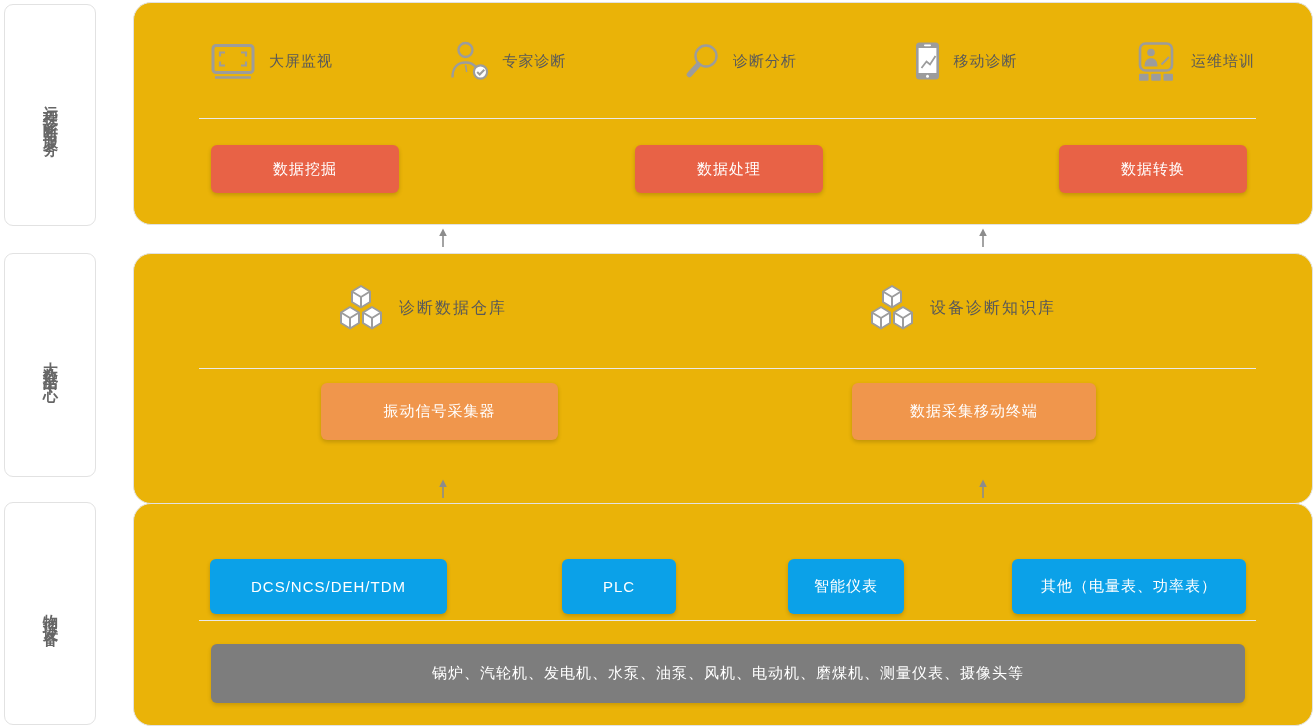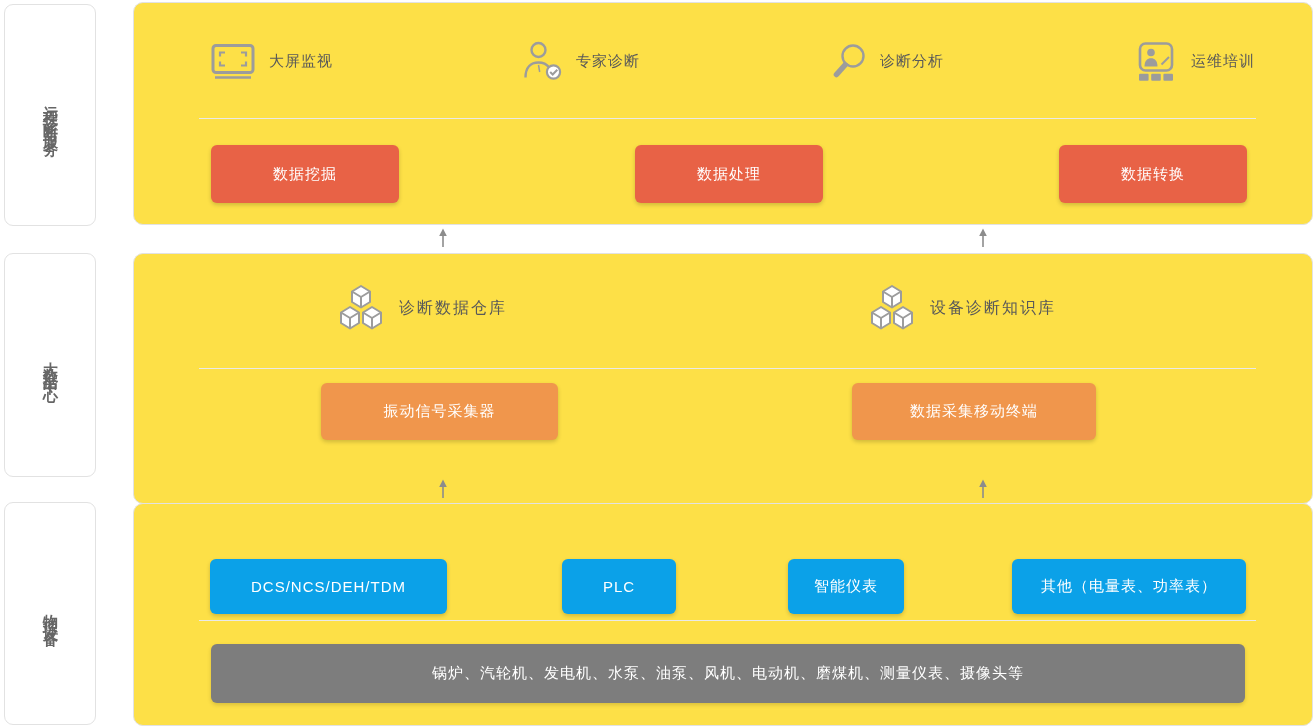--- a/index.html
+++ b/index.html
@@ -12,40 +12,40 @@
     position:absolute;left:4px;width:92px;background:#fff;
     border:1px solid var(--border-gray);border-radius:9px;
     display:flex;align-items:center;justify-content:center;box-sizing:border-box;
   }
   .vtext{
     writing-mode:vertical-rl;text-orientation:upright;
     font-size:15px;font-weight:600;color:var(--text-dark);letter-spacing:6px;
   }
   
   .main-box{
-    position:absolute;left:133px;width:1180px;background:#fde047;
-    border:1px solid var(--border-gray);border-radius:10px;box-sizing:border-box;
+    position:absolute;left:133px;width:1180px;background:#eab308;
+    border:1px solid var(--border-gray);border-radius:18px;box-sizing:border-box;
   }
   .divider{position:absolute;left:65px;right:56px;height:0;border-top:1px solid var(--divider-gray);}
   
   .features{
     position:absolute;left:77px;right:57px;top:26px;height:64px;
     display:flex;justify-content:space-between;align-items:center;
   }
   .feature{display:flex;align-items:center;gap:14px;}
   .ic{display:inline-flex;color:var(--icon-gray);flex:0 0 auto;}
   .flabel{font-size:15px;color:var(--text-label);letter-spacing:1px;white-space:nowrap;}
   
   .btn{
     display:flex;align-items:center;justify-content:center;color:#fff;
     font-size:15px;letter-spacing:1px;border-radius:6px;box-sizing:border-box;
     box-shadow:0 2px 4px rgba(0,0,0,0.18);cursor:pointer;white-space:nowrap;
   }
   .btn-row{position:absolute;left:77px;right:65px;top:142px;display:flex;justify-content:space-between;}
-  .btn.orange{width:188px;height:58px;background:var(--orange-strong);}
+  .btn.orange{width:188px;height:48px;background:var(--orange-strong);}
   
   .store{position:absolute;top:26px;height:56px;display:flex;align-items:center;gap:16px;}
   .slabel{font-size:16px;color:var(--text-label);letter-spacing:2px;white-space:nowrap;}
   .btn.soft{position:absolute;top:129px;height:57px;background:var(--orange-soft);}
   
   .btn.blue{position:absolute;top:23px;height:55px;background:var(--blue);margin-top:32px;}
   .equip-bar{
     position:absolute;left:77px;right:67px;top:140px;height:59px;
     background:var(--bar-gray);border-radius:6px;color:#fff;
     display:flex;align-items:center;justify-content:center;
@@ -102,20 +102,32 @@
       <div class="feature">
         <span class="ic">
           <svg width="35" height="37" viewBox="0 0 35 37" fill="none" stroke="currentColor">
             <circle cx="22" cy="13" r="10.5" stroke-width="2.4"></circle>
             <path d="M14 22 L5.5 31.5" stroke-width="5.6" stroke-linecap="round"></path>
           </svg>
         </span>
         <span class="flabel">诊断分析</span>
       </div>
 
+      <div class="feature">
+        <span class="ic">
+          <svg width="25" height="38" viewBox="0 0 25 38" fill="none">
+            <rect x="1" y="0.5" width="23" height="37" rx="3.5" fill="currentColor"></rect>
+            <rect x="3.6" y="6" width="17.8" height="25" fill="#ffffff"></rect>
+            <path d="M6.5 26 l5-6.5 3.5 3 5.5-8.5" stroke="currentColor" stroke-width="1.8" fill="none"></path>
+            <rect x="9" y="2.4" width="7" height="1.8" rx="0.9" fill="#ffffff"></rect>
+            <circle cx="12.5" cy="34.2" r="1.5" fill="#ffffff"></circle>
+          </svg>
+        </span>
+        <span class="flabel">移动诊断</span>
+      </div>
 
       <div class="feature">
         <span class="ic">
           <svg width="42" height="39" viewBox="0 0 42 39" fill="none">
             <rect x="5" y="1.5" width="32" height="27" rx="5.5" stroke="currentColor" stroke-width="2.6"></rect>
             <circle cx="16" cy="10.5" r="3.8" fill="currentColor"></circle>
             <path d="M9.5 24.5 c0-5.8 3-8.2 6.5-8.2 s6.5 2.4 6.5 8.2 z" fill="currentColor"></path>
             <path d="M26.5 22.5 l7.5-7.5" stroke="currentColor" stroke-width="2"></path>
             <rect x="4" y="31.8" width="9.6" height="7" rx="1" fill="currentColor"></rect>
             <rect x="16.2" y="31.8" width="9.6" height="7" rx="1" fill="currentColor"></rect>

